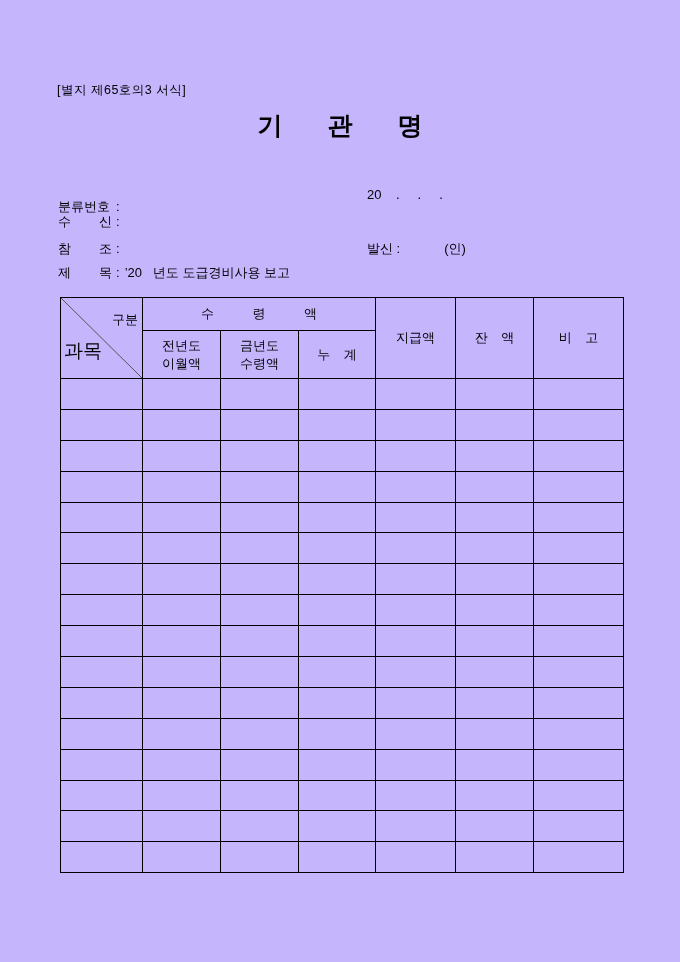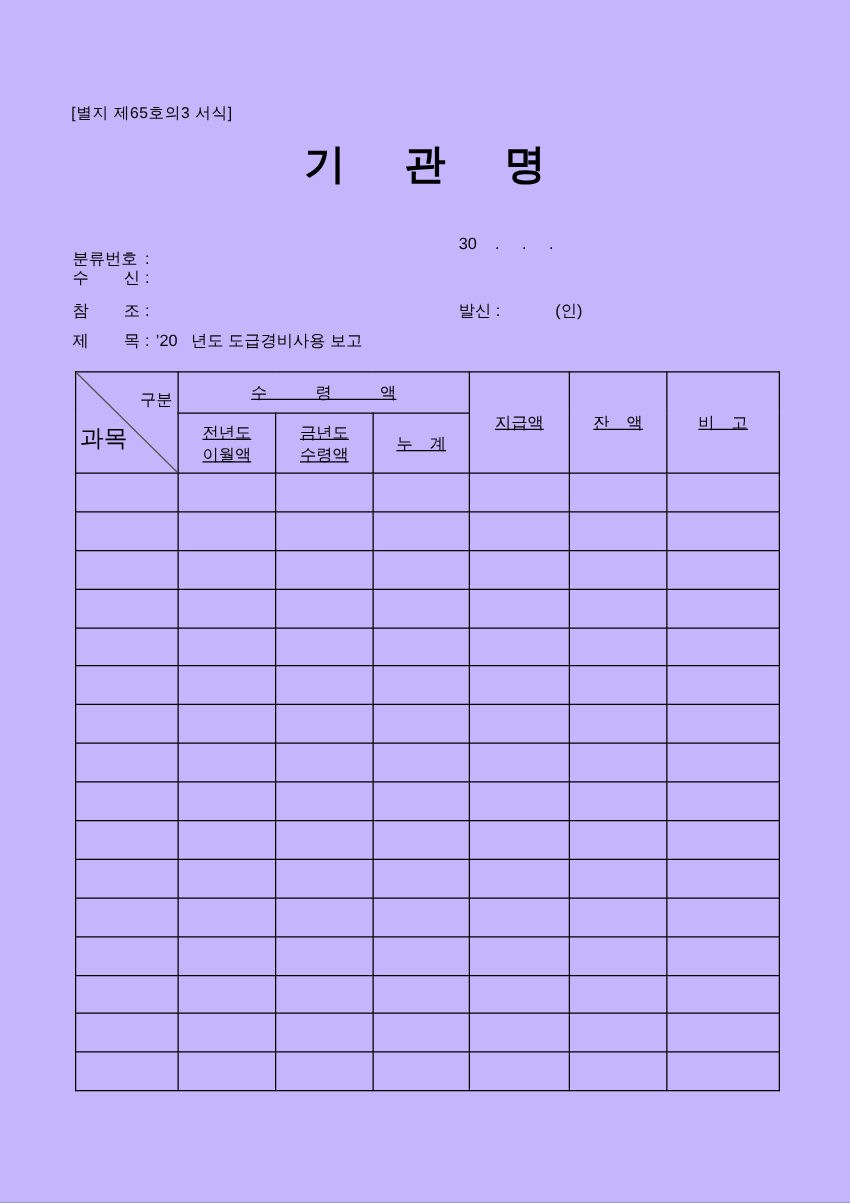--- a/index.html
+++ b/index.html
@@ -21,21 +21,21 @@
     font-size: 12.5px;
     letter-spacing: 0.5px;
     white-space: pre;
   }
   .title {
     position: absolute;
     left: 0;
     right: 0;
     top: 109px;
     text-align: center;
-    font-size: 33px;
+    font-size: 25px;
     font-weight: bold;
     word-spacing: 38px;
     white-space: pre;
   }
   .mline {
     position: absolute;
     left: 58px;
     font-size: 13px;
     line-height: 15px;
     white-space: pre;
@@ -54,21 +54,20 @@
   .fval { white-space: pre; padding-left: 5px; margin-top: 40px; }
   .seal { margin-left: 44px; }
 
   table.report {
     position: absolute;
     left: 60px;
     top: 297px;
     width: 563px;
     border-collapse: collapse;
     table-layout: fixed;
-    text-decoration: underline;
   }
   table.report th, table.report td {
     border: 1px solid #000000;
     font-size: 13px;
     font-weight: normal;
     text-align: center;
     vertical-align: middle;
     padding: 0;
   }
   tr.hr1 { height: 33px; }
@@ -110,21 +109,21 @@
   <div class="title">기 관 명</div>
 
   <div class="mline" style="top:199px"><span class="fname">분류번호</span><span class="fsep">:</span><span class="fval"></span></div>
 
   <div class="mline" style="top:214px"><span class="fname">수 신</span><span class="fsep">:</span><span class="fval"></span></div>
 
   <div class="mline" style="top:241px"><span class="fname">참 조</span><span class="fsep">:</span><span class="fval"></span></div>
 
   <div class="mline" style="top:265px"><span class="fname">제 목</span><span class="fsep">:</span><span class="fval">’20   년도 도급경비사용 보고</span></div>
 
-  <div class="mline rcol" style="top:187px">30    .     .     .</div>
+  <div class="mline rcol" style="top:187px">20    .     .     .</div>
 
   <div class="mline rcol" style="top:241px"><span>발신 :</span><span class="seal">(인)</span></div>
 
   <table class="report">
     <colgroup>
       <col style="width:82px">
         <col style="width:78px">
         <col style="width:78px">
         <col style="width:77px">
         <col style="width:80px">

